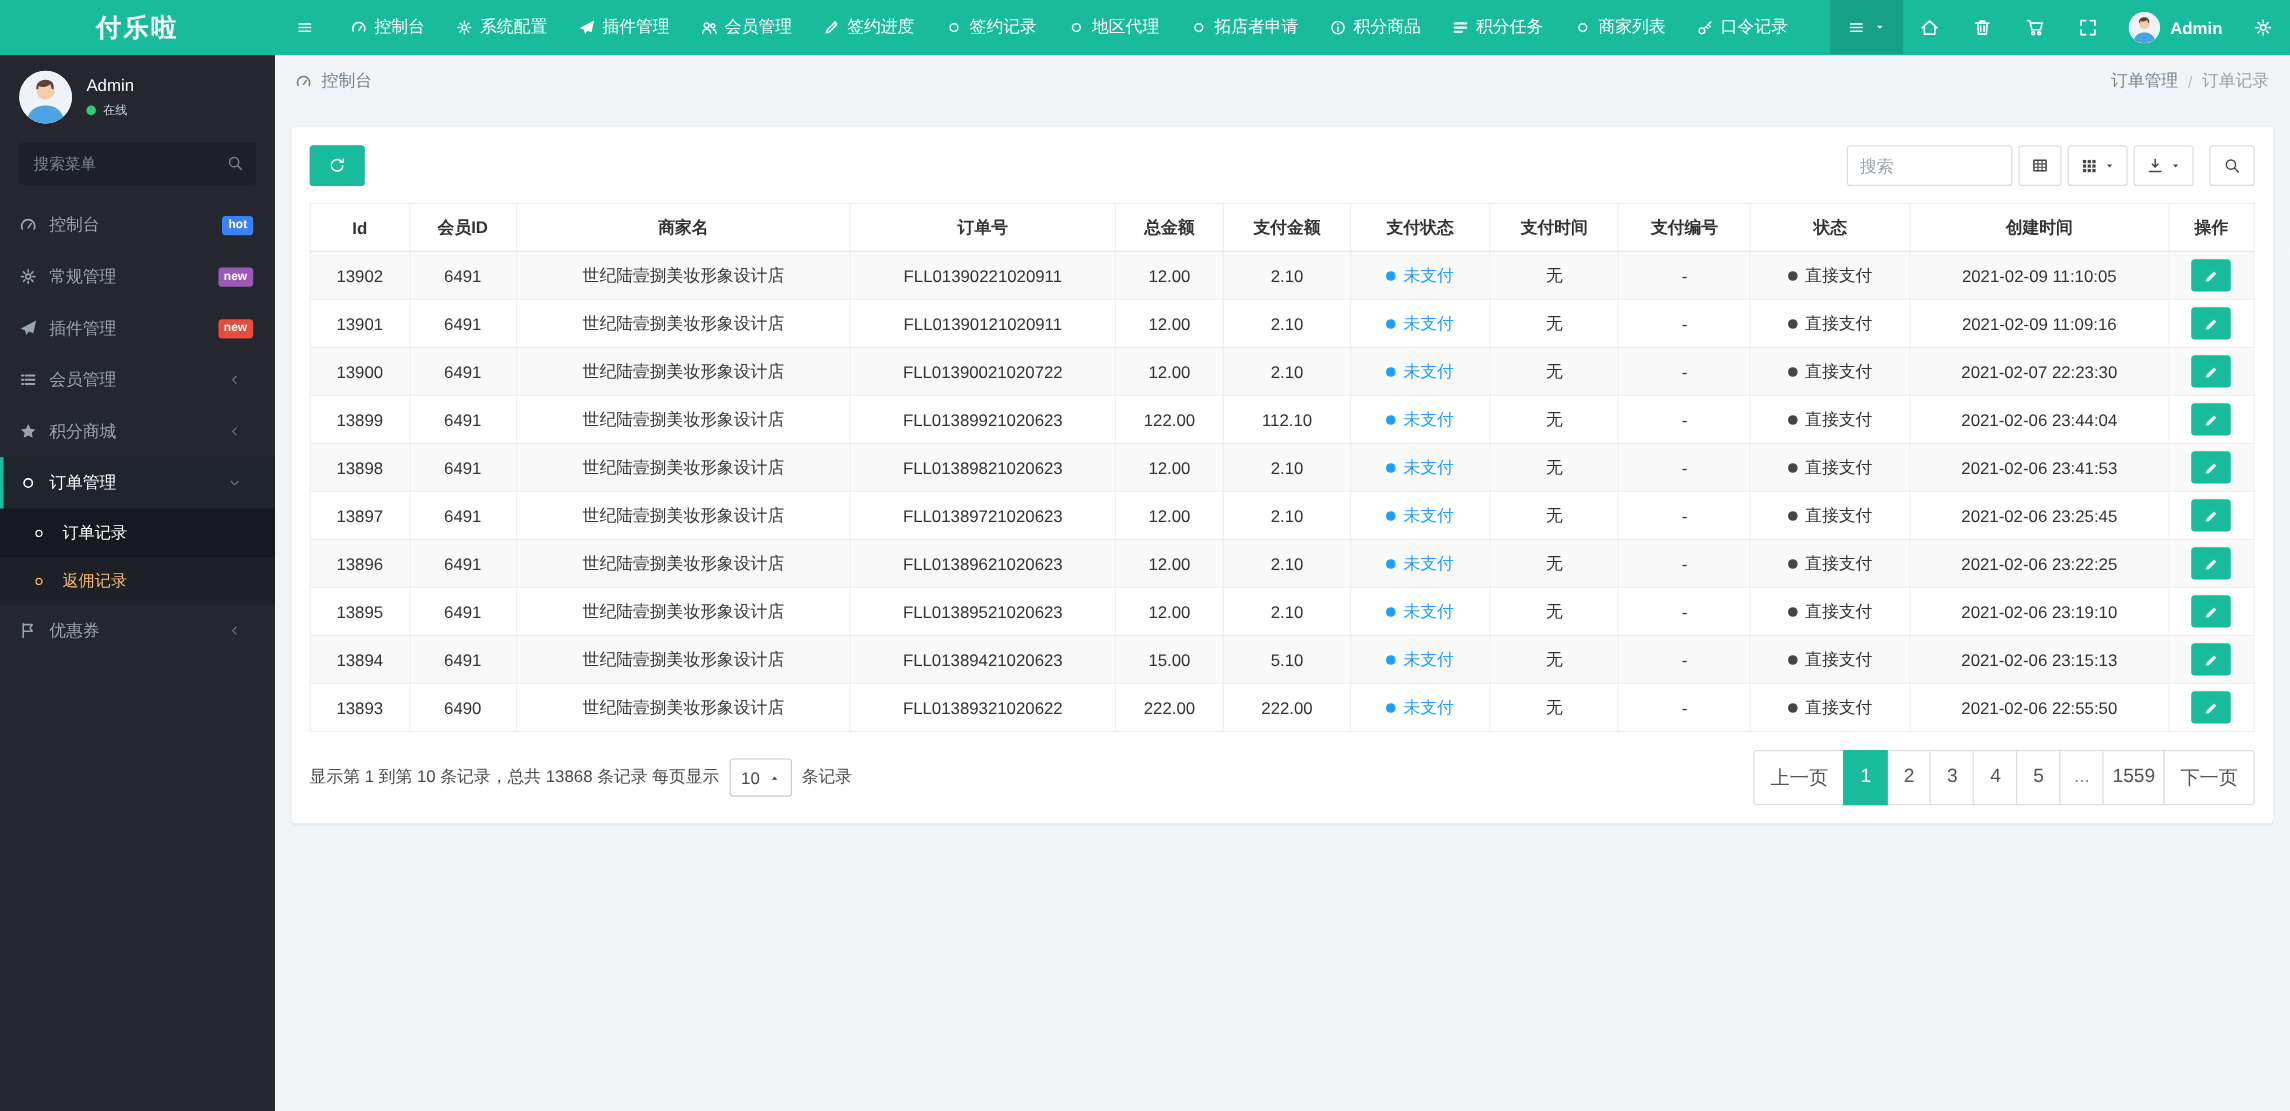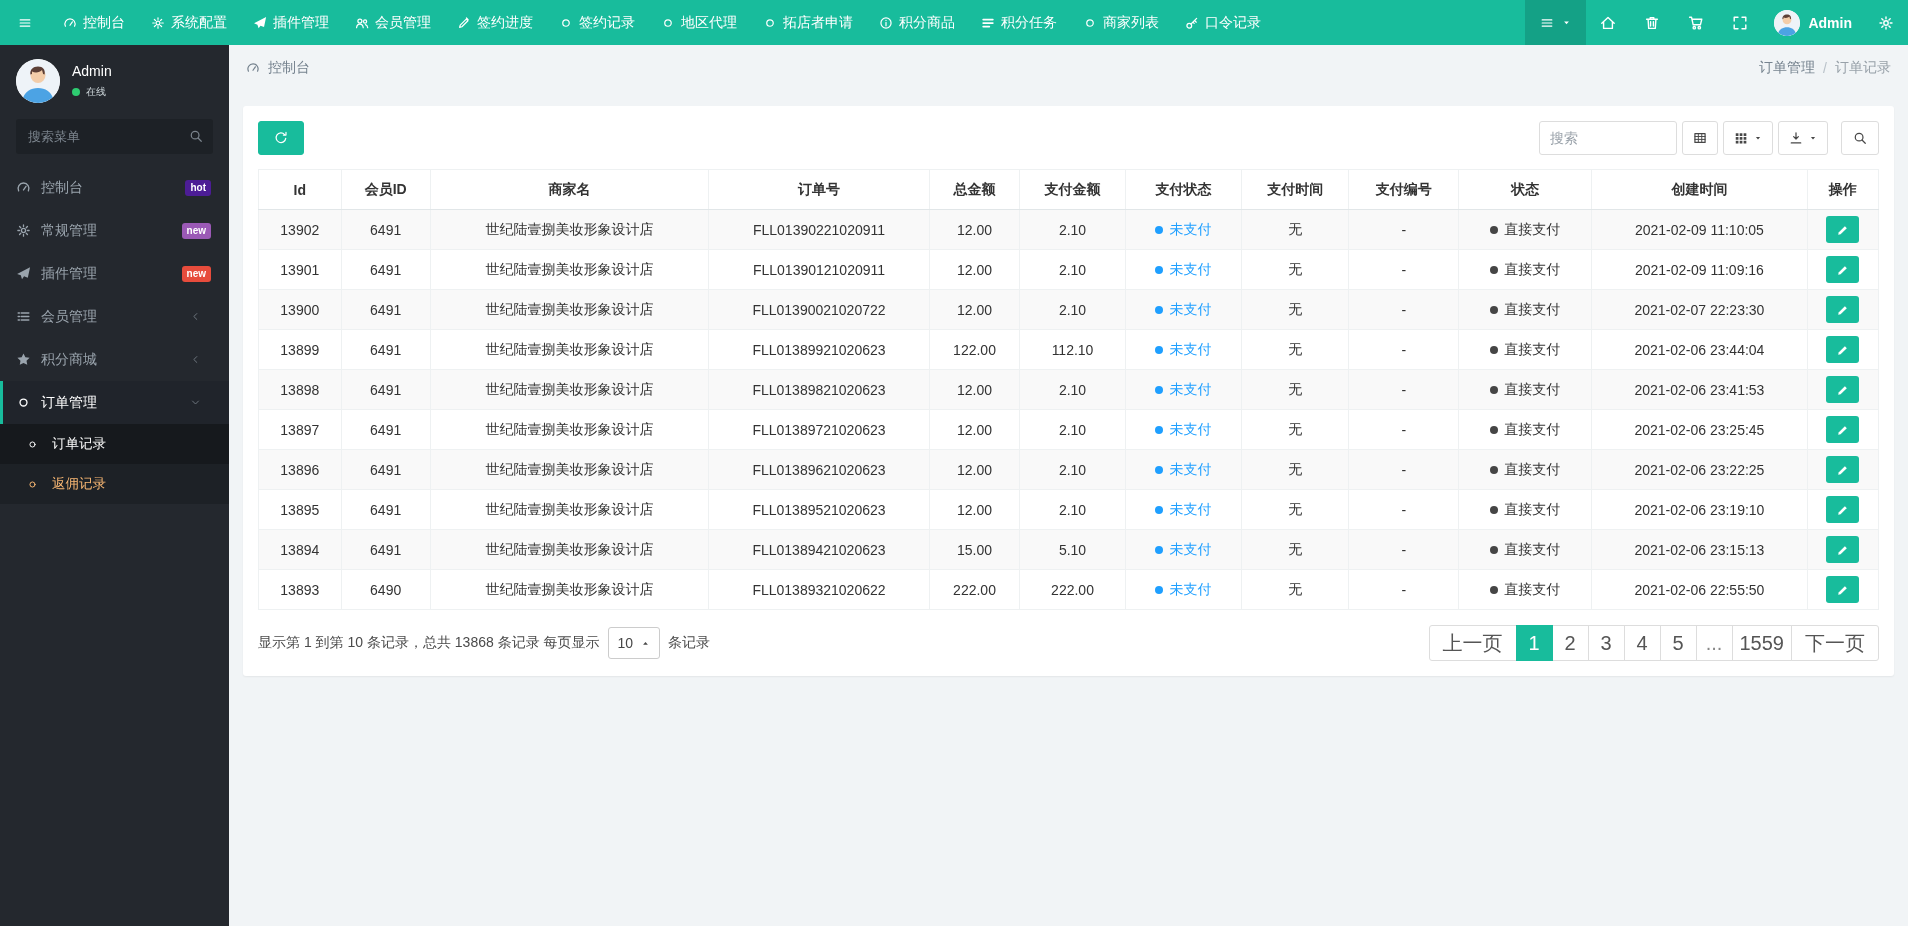--- a/index.html
+++ b/index.html
@@ -85,31 +85,32 @@
   .txt-blue{color:var(--blue);}
   .dot-blue{background:var(--blue);}
   .dot-dark{background:#454545;}
   .btn-edit{width:33px;height:27px;background:var(--accent);border:none;border-radius:3px;color:#fff;display:inline-flex;align-items:center;justify-content:center;cursor:pointer;vertical-align:middle;}
   .btn-edit svg{width:12px;height:12px;}
 
   .table-footer{display:flex;align-items:center;margin-top:15px;color:#4a4a4a;font-size:14px;}
   .page-size{display:inline-flex;align-items:center;gap:8px;border:1px solid #ccc;border-radius:3px;padding:7px 9px;margin:0 8px;background:#fff;color:#474747;cursor:pointer;}
   .page-size .ic svg{width:9px;height:9px;}
   .pagination{margin-left:auto;display:flex;}
-  .page-btn{min-width:37px;height:36px;display:flex;align-items:center;justify-content:center;border:1px solid #ddd;background:#fff;color:#555;margin-left:-1px;padding:0 13px;cursor:pointer;font-size:20px;text-align:right;}
+  .page-btn{min-width:37px;height:46px;display:flex;align-items:center;justify-content:center;border:1px solid #ddd;background:#fff;color:#555;margin-left:-1px;padding:0 13px;cursor:pointer;font-size:16px;text-align:right;}
   .page-btn.num{padding:0 7px;}
   .page-btn:first-child{border-radius:3px 0 0 3px;margin-left:0;}
   .page-btn:last-child{border-radius:0 3px 3px 0;}
   .page-btn.active{background:var(--accent);border-color:var(--accent);color:#fff;position:relative;z-index:1;}
   .page-btn.ellipsis{color:#888;cursor:default;}
 </style>
 </head>
 <body>
 
 <header class="navbar">
+  <div class="brand">付乐啦</div>
   <div class="nav-toggle">
     <span class="ic">
         <svg viewBox="0 0 16 16" fill="none" stroke="currentColor" stroke-width="1.4" stroke-linecap="round" stroke-linejoin="round">
           <path d="M2.5 4.5h11M2.5 8h11M2.5 11.5h11"></path>
         </svg>
       </span>
   </div>
   <nav class="nav-items">
       <div class="nav-item">
         <span class="ic">
@@ -311,21 +312,21 @@
   </div>
   <nav>
       <div class="menu-item">
         <span class="ic">
           <svg viewBox="0 0 16 16" fill="none" stroke="currentColor" stroke-width="1.4" stroke-linecap="round" stroke-linejoin="round">
             <path d="M2.8 11.6a5.8 5.8 0 1 1 10.4 0"></path>
             <path d="M8 10.6l2.7-3.9"></path>
           </svg>
         </span>
         <span class="label">控制台</span>
-        <span class="badge" style="background:#4c1d95">hot</span>
+        <span class="badge" style="background:#3b82f6">hot</span>
       </div>
       <div class="menu-item">
         <span class="ic">
           <svg viewBox="0 0 16 16" fill="none" stroke="currentColor" stroke-width="1.4" stroke-linecap="round" stroke-linejoin="round">
             <circle cx="8" cy="8" r="2.2"></circle>
             <path d="M8 2v1.8M8 12.2V14M2 8h1.8M12.2 8H14M3.8 3.8l1.3 1.3M10.9 10.9l1.3 1.3M12.2 3.8l-1.3 1.3M5.1 10.9l-1.3 1.3"></path>
           </svg>
         </span>
         <span class="label">常规管理</span>
         <span class="badge" style="background:#9b59b6">new</span>
@@ -388,20 +389,33 @@
           <span class="label">订单记录</span>
         </div>
         <div class="menu-item sub">
           <span class="ic">
             <svg viewBox="0 0 16 16" fill="none" stroke="currentColor" stroke-width="1.4" stroke-linecap="round" stroke-linejoin="round">
               <circle cx="8" cy="8" r="3.7"></circle>
             </svg>
           </span>
           <span class="label">返佣记录</span>
         </div>
+      </div>
+      <div class="menu-item">
+        <span class="ic">
+          <svg viewBox="0 0 16 16" fill="none" stroke="currentColor" stroke-width="1.4" stroke-linecap="round" stroke-linejoin="round">
+            <path d="M3.6 1.8v12.4M3.6 2.7h8l-2 2.9 2 2.9h-8"></path>
+          </svg>
+        </span>
+        <span class="label">优惠券</span>
+        <span class="chev ic">
+          <svg viewBox="0 0 16 16" fill="none" stroke="currentColor" stroke-width="1.4" stroke-linecap="round" stroke-linejoin="round">
+            <path d="M9.9 3.7L5.6 8l4.3 4.3"></path>
+          </svg>
+        </span>
       </div>
     </nav>
 </aside>
 
 <main class="main">
   <div class="breadcrumb-bar">
     <div class="bc-left">
       <span class="ic">
           <svg viewBox="0 0 16 16" fill="none" stroke="currentColor" stroke-width="1.4" stroke-linecap="round" stroke-linejoin="round">
             <path d="M2.8 11.6a5.8 5.8 0 1 1 10.4 0"></path>

